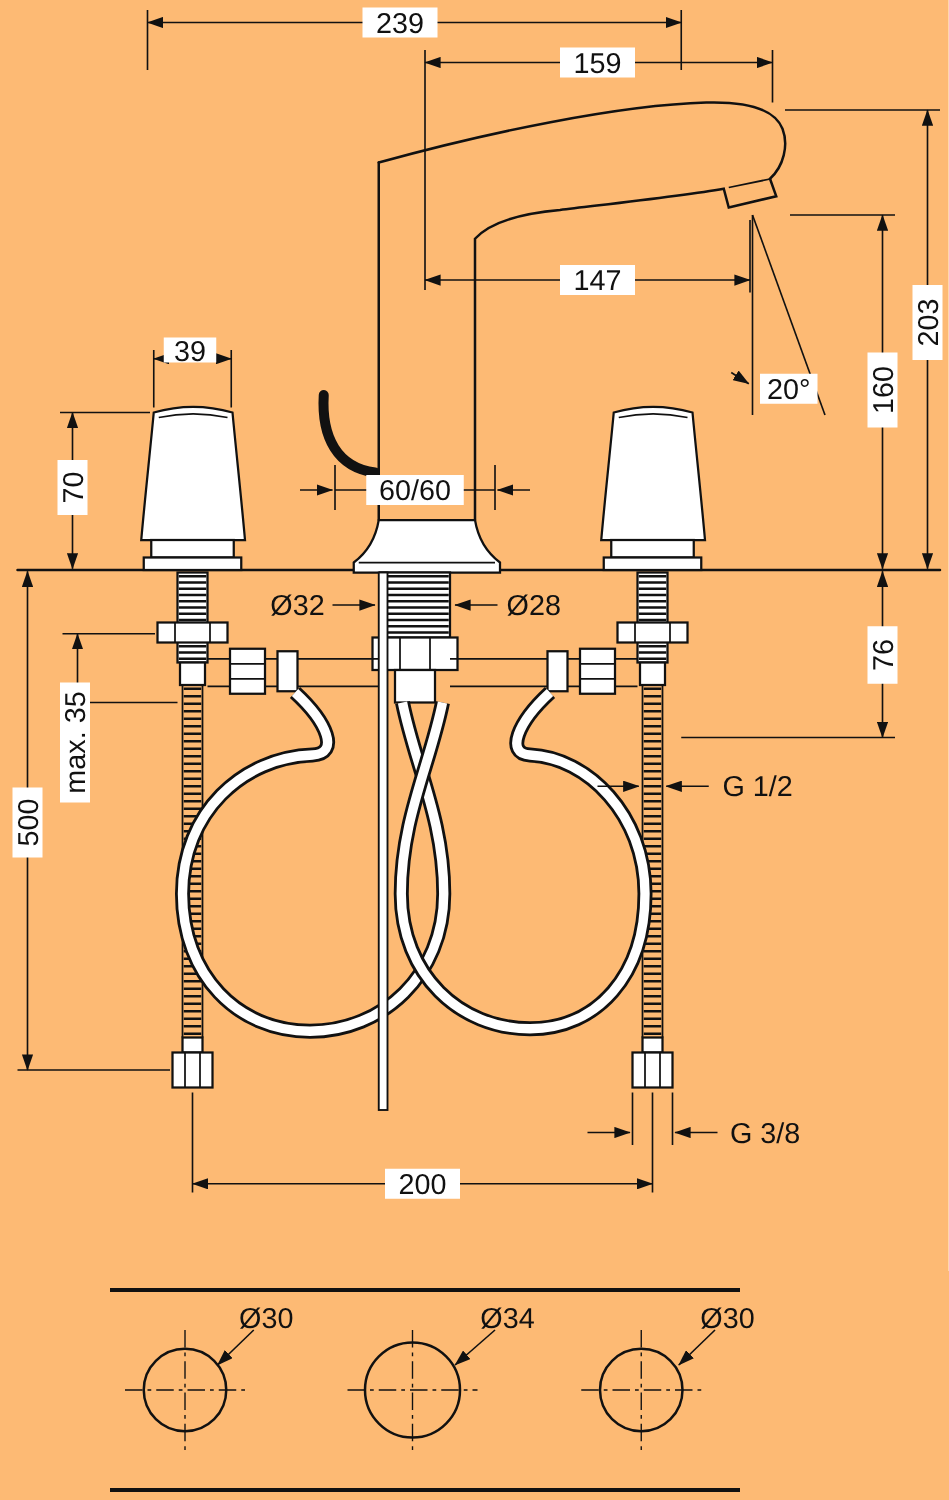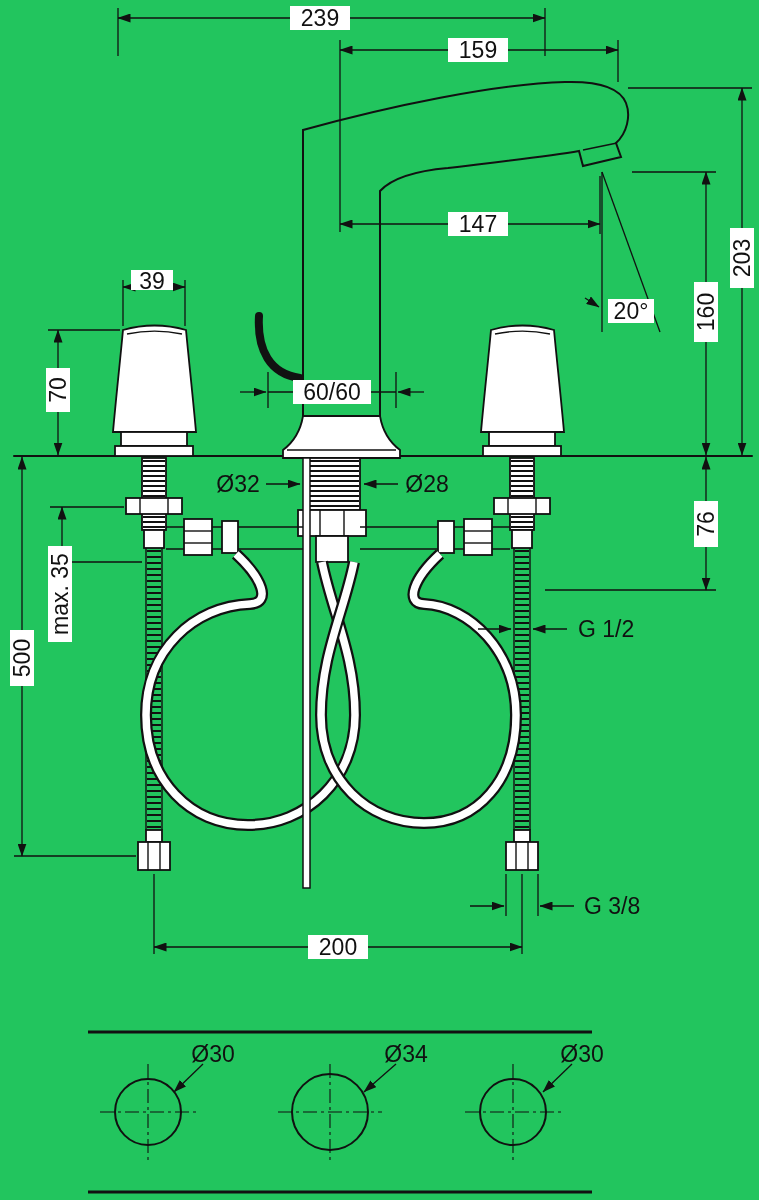--- a/index.html
+++ b/index.html
@@ -1,16 +1,16 @@
 <!DOCTYPE html>
 <html><head>
 <meta charset="utf-8">
 <style>
   html,body{margin:0;padding:0;background:#fff;}
-  .page{width:759px;height:1200px;background:#22c55e;position:relative;}
+  .page{width:759px;height:1200px;background:#fdba74;position:relative;}
   svg{display:block;}
   text{font-family:"Liberation Sans","DejaVu Sans",sans-serif;font-size:23px;fill:#111;}
   .ol{stroke:#111;stroke-width:2;fill:none;stroke-linecap:round;}
   .olf{stroke:#111;stroke-width:1.8;fill:#fff;}
   .tl{stroke:#111;stroke-width:1.4;fill:none;}
   .dl{stroke:#111;stroke-width:1.3;fill:none;}
   .thick{stroke:#111;stroke-width:3.2;fill:none;}
   .cl{stroke:#111;stroke-width:1.1;fill:none;stroke-dasharray:14 4 3 4;}
   .bg{fill:#fff;stroke:none;}
 </style>

